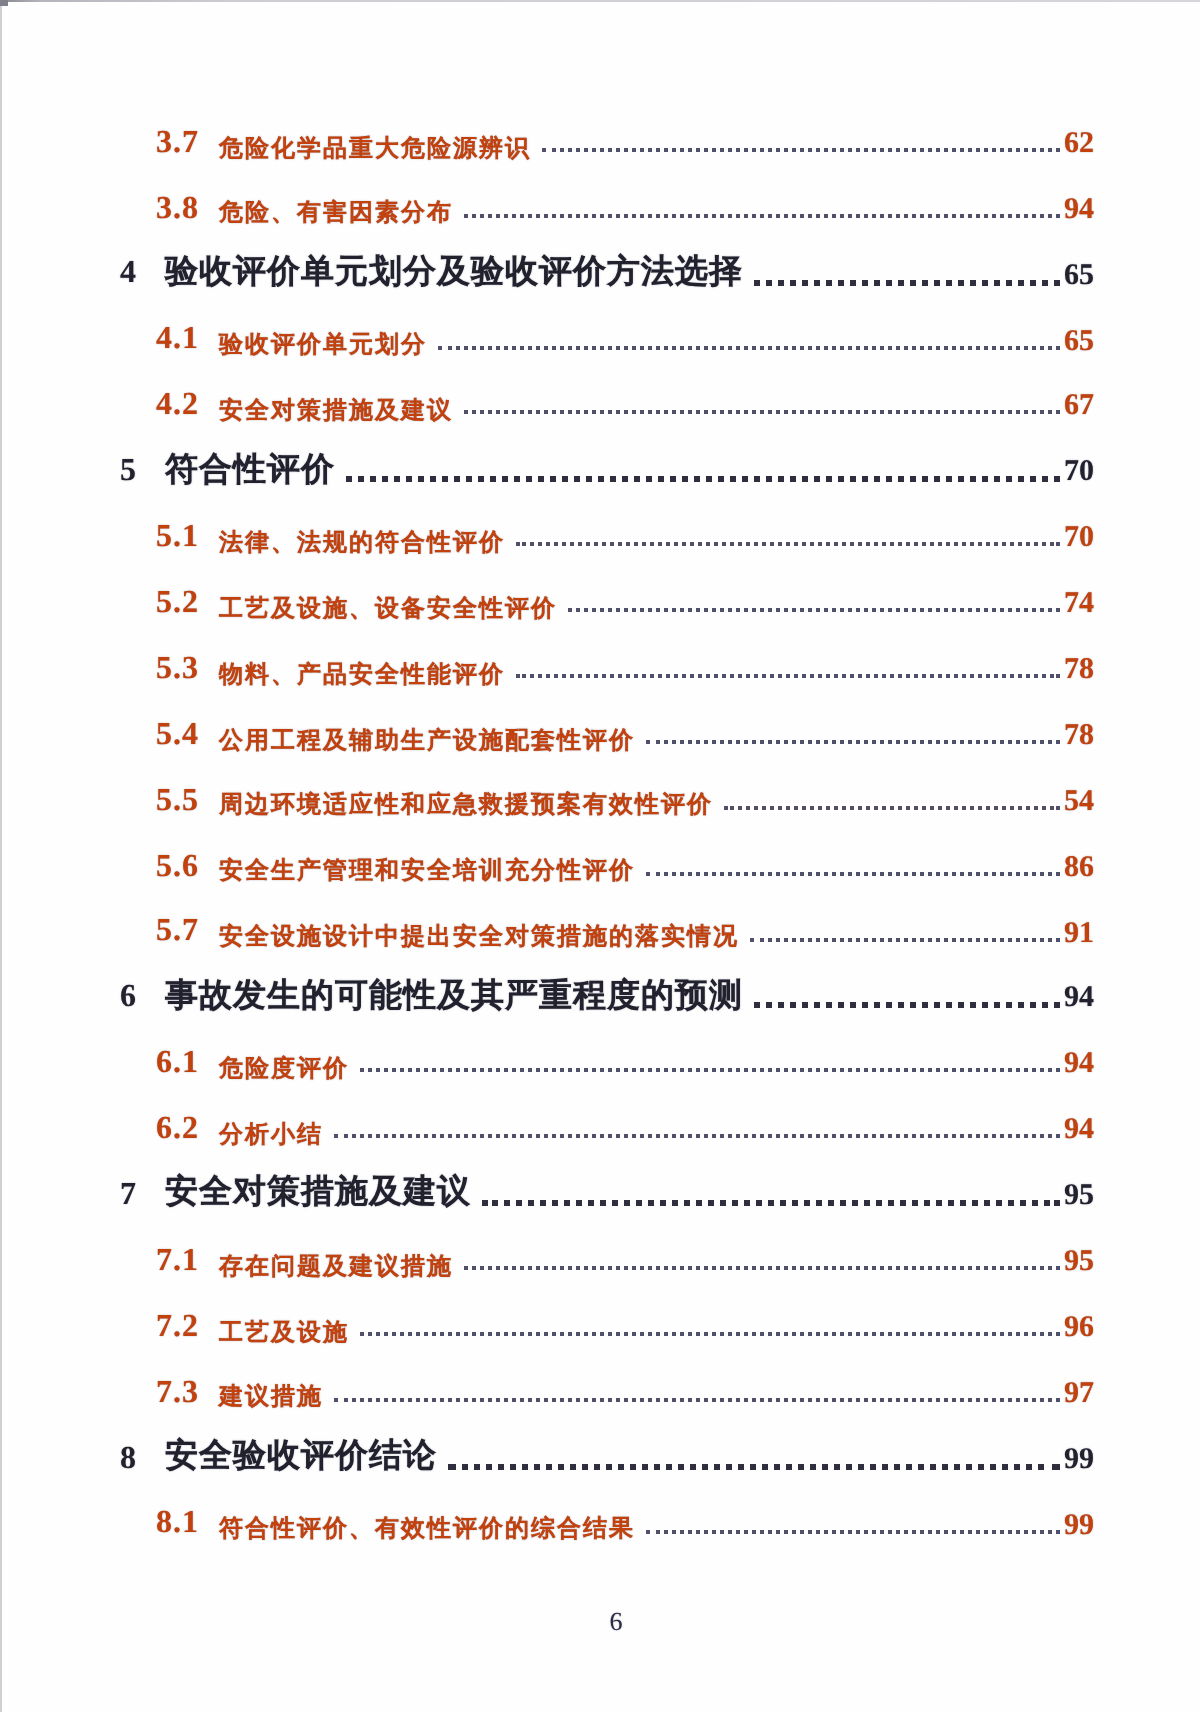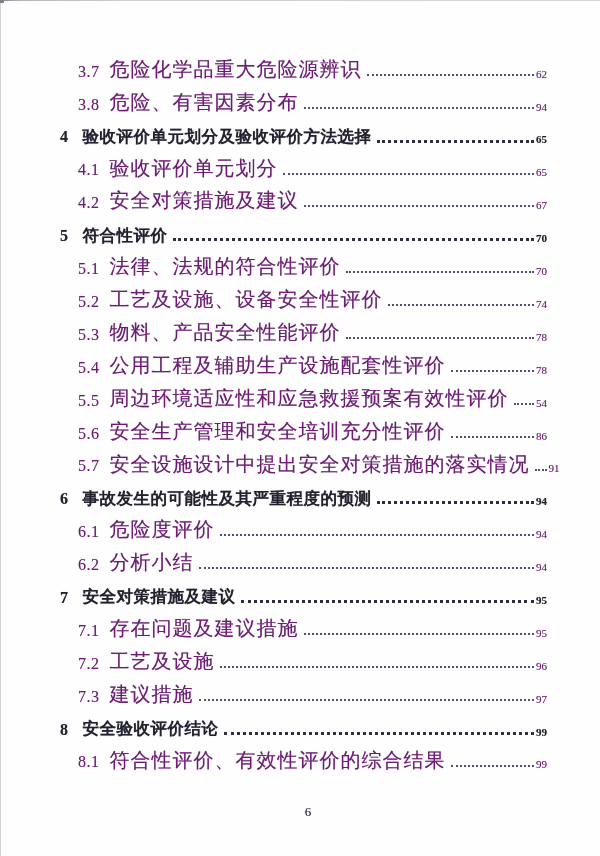--- a/index.html
+++ b/index.html
@@ -20,30 +20,30 @@
   .corner-mark {
     position:absolute; top:0; left:0; width:4px; height:3px; background:#80808a;
   }
   .toc {
     position:absolute; top:0; left:0; right:0;
     padding:48px 53px 0 60px;
     text-shadow:0 0 0.7px rgba(55,55,90,0.5);
   }
   .row {
     display:flex; align-items:flex-end;
-    height:32.9px; color:#701a75; line-height:1.2;
+    height:32.9px; color:#c2410c; line-height:1.2;font-weight:bold;
   }
   .row .num  { font-size:16px; margin-right:10px; letter-spacing:0.5px; white-space:nowrap; }
-  .row .title{ font-size:20px; letter-spacing:1px; white-space:nowrap; }
+  .row .title{ font-size:12px; letter-spacing:1px; white-space:nowrap; }
   .row .leader {
     flex:1; min-width:12px;
     border-bottom:2px dotted #50506a;
     margin:0 2px 5px 5px;
   }
-  .row .pg { font-size:11px; white-space:nowrap; }
+  .row .pg { font-size:15px; white-space:nowrap; }
   .row.l2 { padding-left:18px; }
   .row.l1 { color:#22222e; font-weight:bold; }
   .row.l1 .num { margin-right:14px; }
   .row.l1 .title {
     font-family:"Liberation Sans","DejaVu Sans",sans-serif;
     font-size:16.5px; letter-spacing:0.5px;text-align:center;
   }
   .row.l1 .leader { border-bottom:3px dotted #2e2e3e; margin-bottom:4px; }
   .page-footer {
     position:absolute; top:802px; left:0; right:0;

